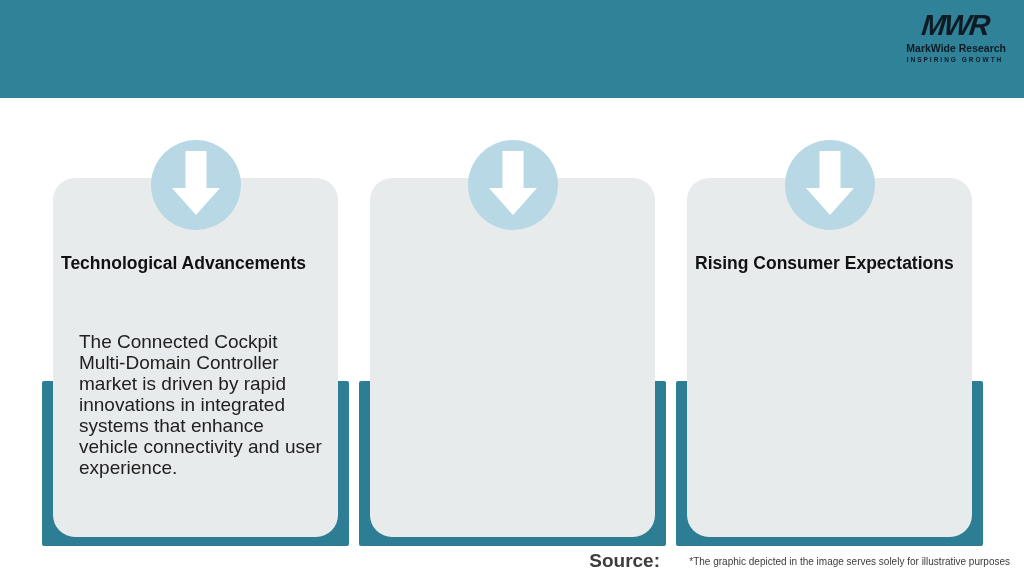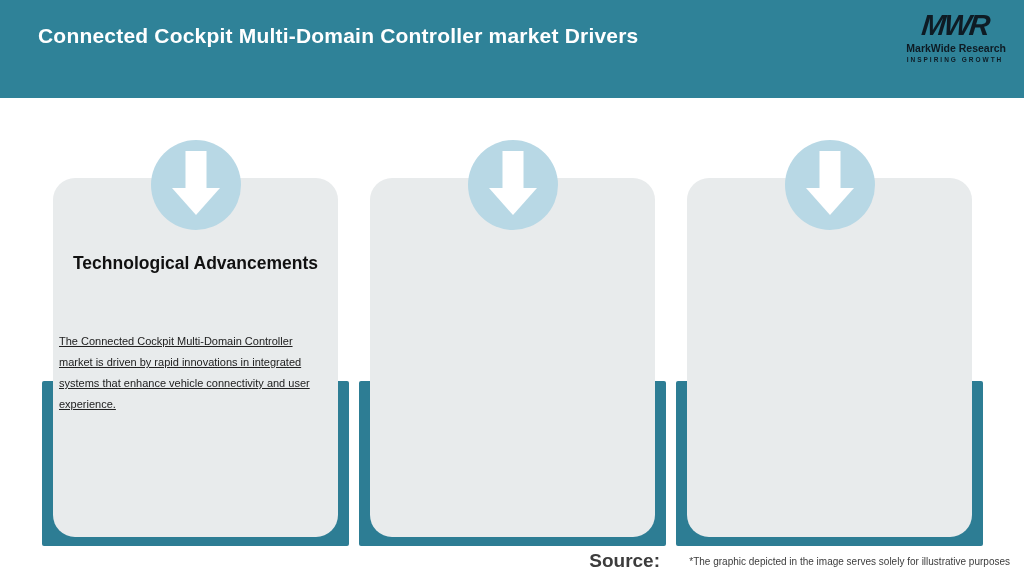--- a/index.html
+++ b/index.html
@@ -59,50 +59,48 @@
   }
   .arrow-head {
     position: absolute; left: 50%; top: 48px; transform: translateX(-50%);
     width: 0; height: 0;
     border-left: 24px solid transparent;
     border-right: 24px solid transparent;
     border-top: 27px solid #ffffff;
   }
   .card-title {
     position: absolute; left: 8px; right: 8px; top: 71px;
-    text-align: center; white-space: pre-line;
+    white-space: pre-line;
     font-size: 17.5px; font-weight: bold; line-height: 28px;
     color: var(--heading-text, #111111);
   }
   .card-text {
-    position: absolute; left: 6px; right: 12px; top: 153px;
-    font-size: 11px; line-height: 21px;
+    position: absolute; left: 26px; right: 12px; top: 153px;
+    font-size: 19px; line-height: 21px;
     color: var(--body-text, #212121);
-    text-decoration: underline;
   }
 
   
   .source-text {
     position: absolute; left: 360px; top: 550px; width: 300px;
     text-align: right; font-size: 19px; font-weight: bold;
     color: var(--footer-text, #3c3c3c);
   }
   .disclaimer-text {
     position: absolute; right: 14px; top: 556px;
     font-size: 10px; font-weight: 400;
     color: var(--footer-text, #3c3c3c);
   }
 </style>
 </head>
 <body>
 
 <div class="page">
 
   <header class="header">
-    <h1 class="page-title">Connected Cockpit Multi-Domain Controller market Drivers</h1>
     <div class="logo">
       <div class="logo-acronym">MWR</div>
       <div class="logo-name">MarkWide Research</div>
       <div class="logo-tagline">INSPIRING GROWTH</div>
     </div>
   </header>
 
   <main class="cards">
 
     <div class="col">
@@ -123,20 +121,21 @@
       </div>
       <div class="circle">
         <div class="arrow-stem"></div>
         <div class="arrow-head"></div>
       </div>
     </div>
 
     <div class="col">
       <div class="backing"></div>
       <div class="card">
+        <h2 class="card-title">Rising Consumer Expectations</h2>
       </div>
       <div class="circle">
         <div class="arrow-stem"></div>
         <div class="arrow-head"></div>
       </div>
     </div>
 
   </main>
 
   <footer>

